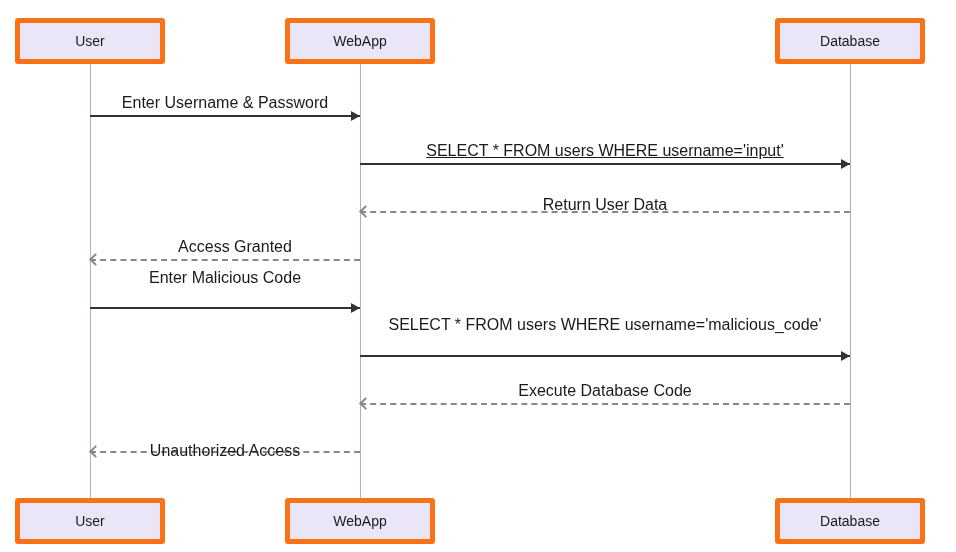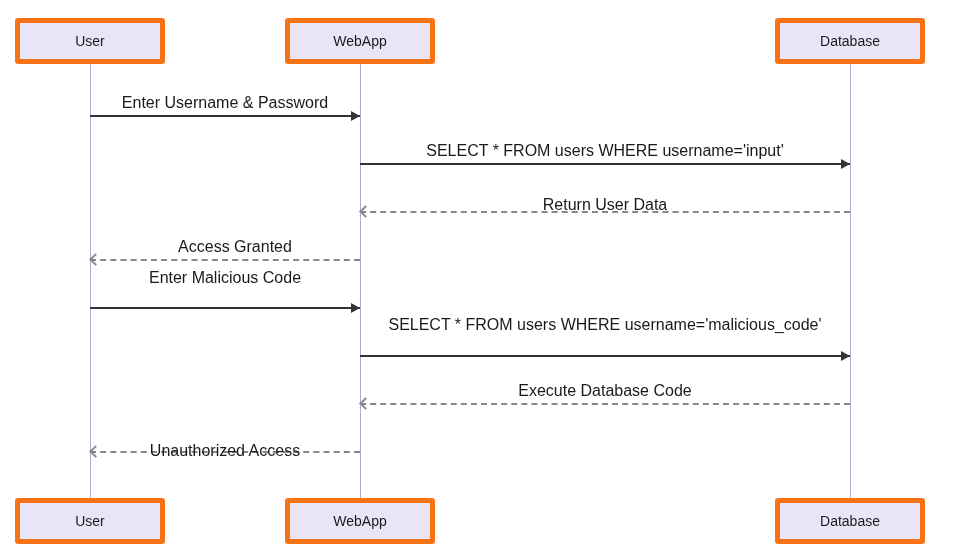--- a/index.html
+++ b/index.html
@@ -90,21 +90,21 @@
 <div class="participant-box" style="left:775px; top:498px">
   <span>Database</span>
 </div>
 
 <div id="messages-container">
     <div class="message-line" style="left: 90px; top: 115px; width: 270px; height: 2px;"></div>
     <div class="arrow-head arrow-right" style="top: 111px; left: 351px;"></div>
     <div class="msg-label" style="top: 94px; left: 90px; width: 270px;">Enter Username &amp; Password</div>
     <div class="message-line" style="left: 360px; top: 163px; width: 490px; height: 2px;"></div>
     <div class="arrow-head arrow-right" style="top: 159px; left: 841px;"></div>
-    <div class="msg-label" style="top: 142px; left: 360px; width: 490px;">SELECT * FROM users WHERE username='input'</div>
+    <div class="msg-label" style="top: 142px; left: 360px; width: 490px; text-decoration: underline;">SELECT * FROM users WHERE username='input'</div>
     <div class="message-line dashed" style="left: 360px; top: 211px; width: 490px;"></div>
     <div class="arrow-head arrow-left-open" style="top: 207px; left: 361px;"></div>
     <div class="msg-label" style="top: 196px; left: 360px; width: 490px;">Return User Data</div>
     <div class="message-line dashed" style="left: 90px; top: 259px; width: 270px;"></div>
     <div class="arrow-head arrow-left-open" style="top: 255px; left: 91px;"></div>
     <div class="msg-label" style="top: 238px; left: 100px; width: 270px;">Access Granted</div>
     <div class="message-line" style="left: 90px; top: 307px; width: 270px; height: 2px;"></div>
     <div class="arrow-head arrow-right" style="top: 303px; left: 351px;"></div>
     <div class="msg-label" style="top: 269px; left: 90px; width: 270px;">Enter Malicious Code</div>
     <div class="message-line" style="left: 360px; top: 355px; width: 490px; height: 2px;"></div>

